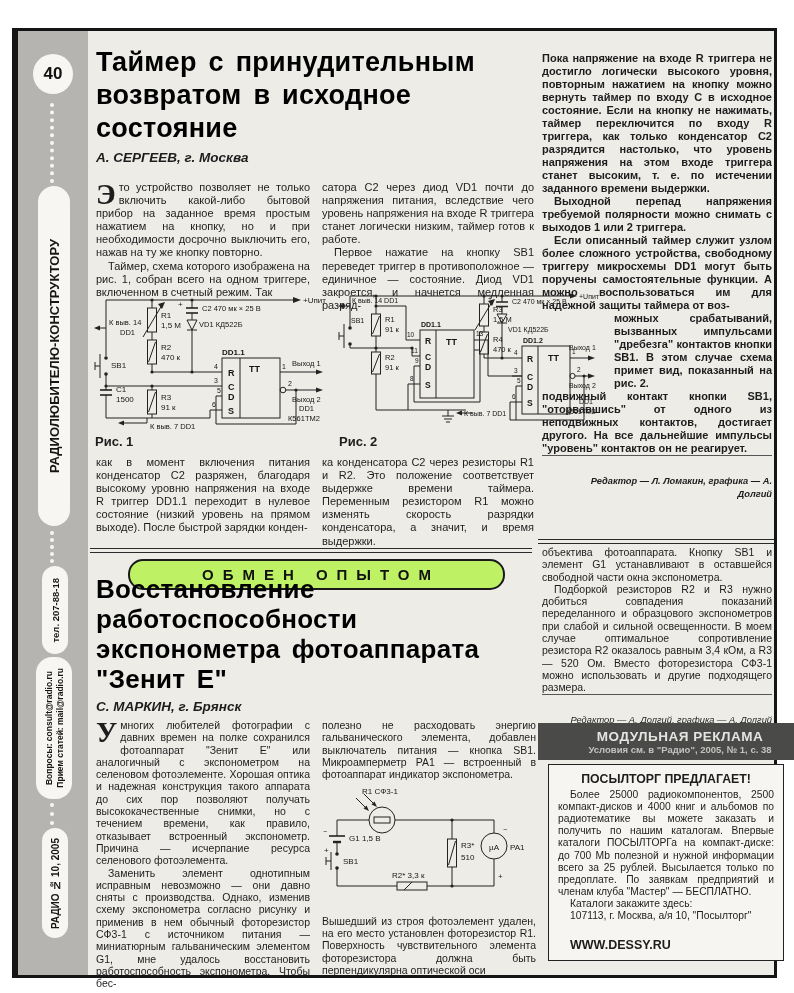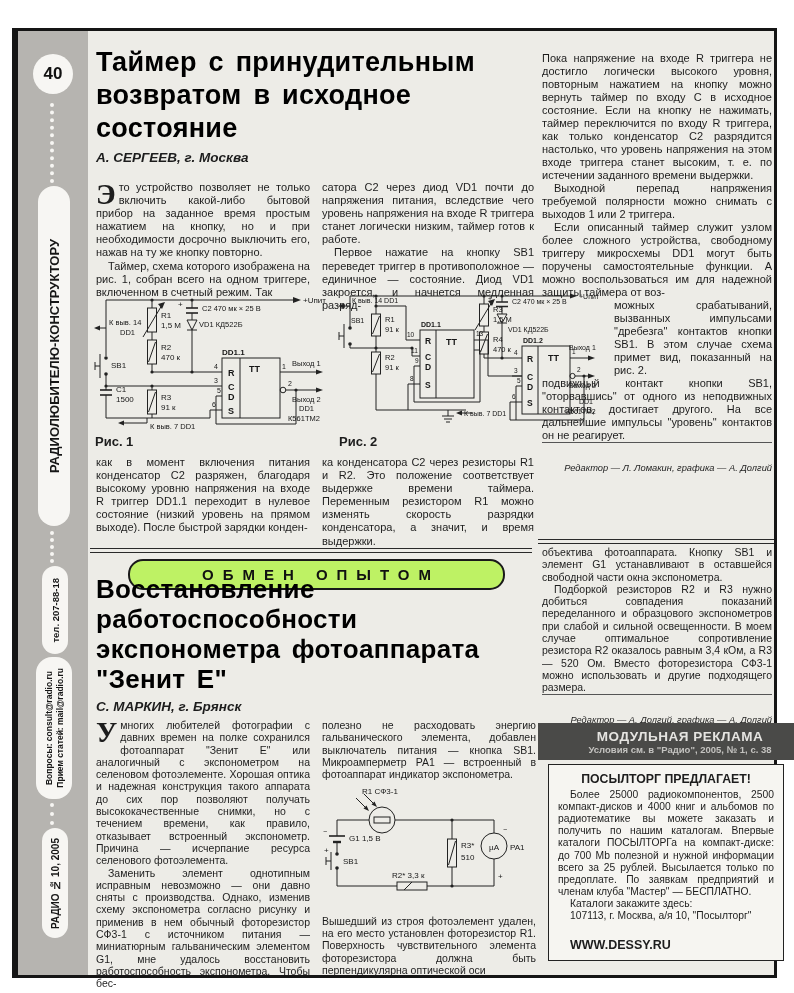--- a/index.html
+++ b/index.html
@@ -16,21 +16,21 @@
   .pill{background:#f7f6f3;border-radius:16px;display:flex;align-items:center;justify-content:center;}
   .vtext{writing-mode:vertical-rl;transform:rotate(180deg);white-space:nowrap;font-weight:bold;color:#161616;}
   .dots{border-left:4px dotted #f7f6f3;width:0;}
   
   .title{font-weight:bold;font-size:27px;line-height:33px;letter-spacing:.3px;word-spacing:4px;color:#000000;}
   .title2{font-size:26px;line-height:30px;}
   .author{font-weight:bold;font-style:italic;font-size:13.5px;}
   .col{text-align:justify;font-size:11px;line-height:13.1px;}
   .col p{margin:0;text-indent:12px;}
   .col p.noind{text-indent:0;}
-  .col3{font-size:11px;line-height:13px;}
+  .col3{font-size:11px;line-height:13px;font-weight:bold;}
   .colsm{font-size:10.5px;line-height:12.3px;}
   .narrow{padding-left:72px;}
   .dropcap{float:left;font-family:"Liberation Serif",serif;font-size:29px;line-height:24px;
            font-weight:bold;padding:1px 3px 0 0;}
   .credit{border-top:1px solid #555;margin-top:5px;padding-top:19px;font-style:italic;
           font-size:9.3px;text-align:right;text-indent:0;}
   .dblrule{border-top:1.5px solid #2a2a2a;border-bottom:1.5px solid #2a2a2a;height:3px;}
   .banner{border:2px solid #1a1a1a;border-radius:15px;background:#bef264;display:flex;
           align-items:center;justify-content:center;font-weight:bold;font-size:15px;
           letter-spacing:9px;padding-left:9px;color:#111;}

